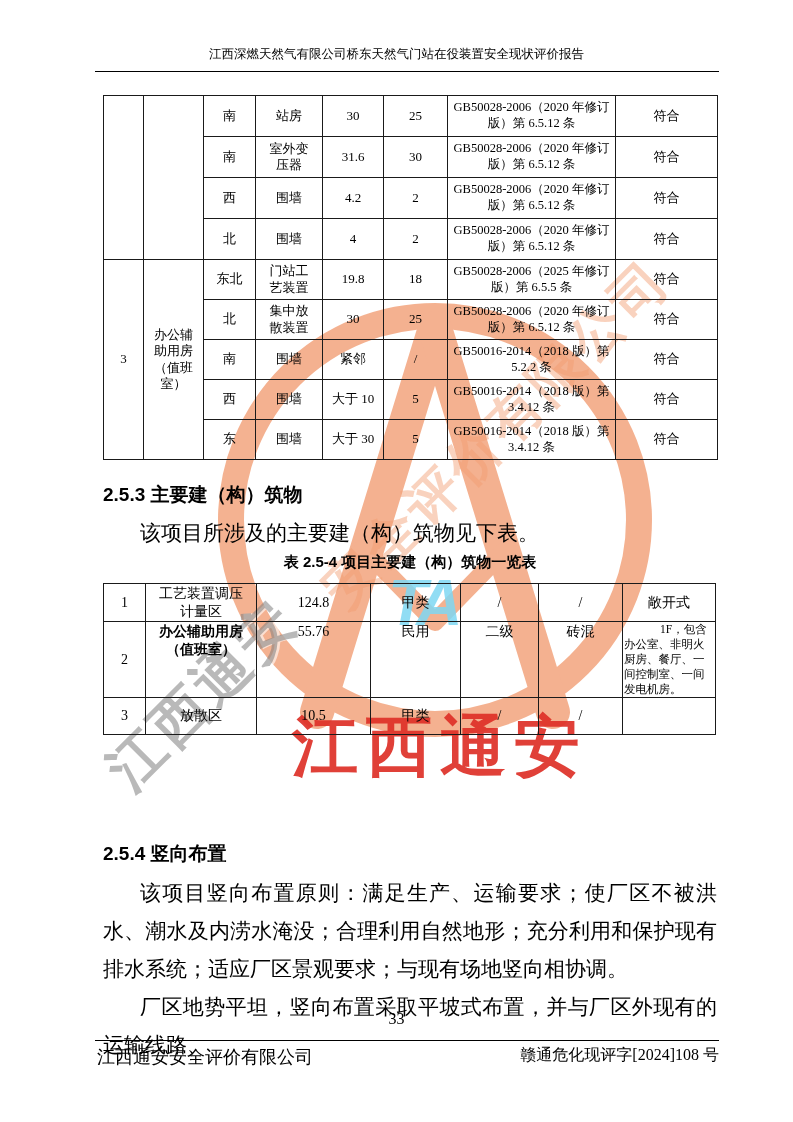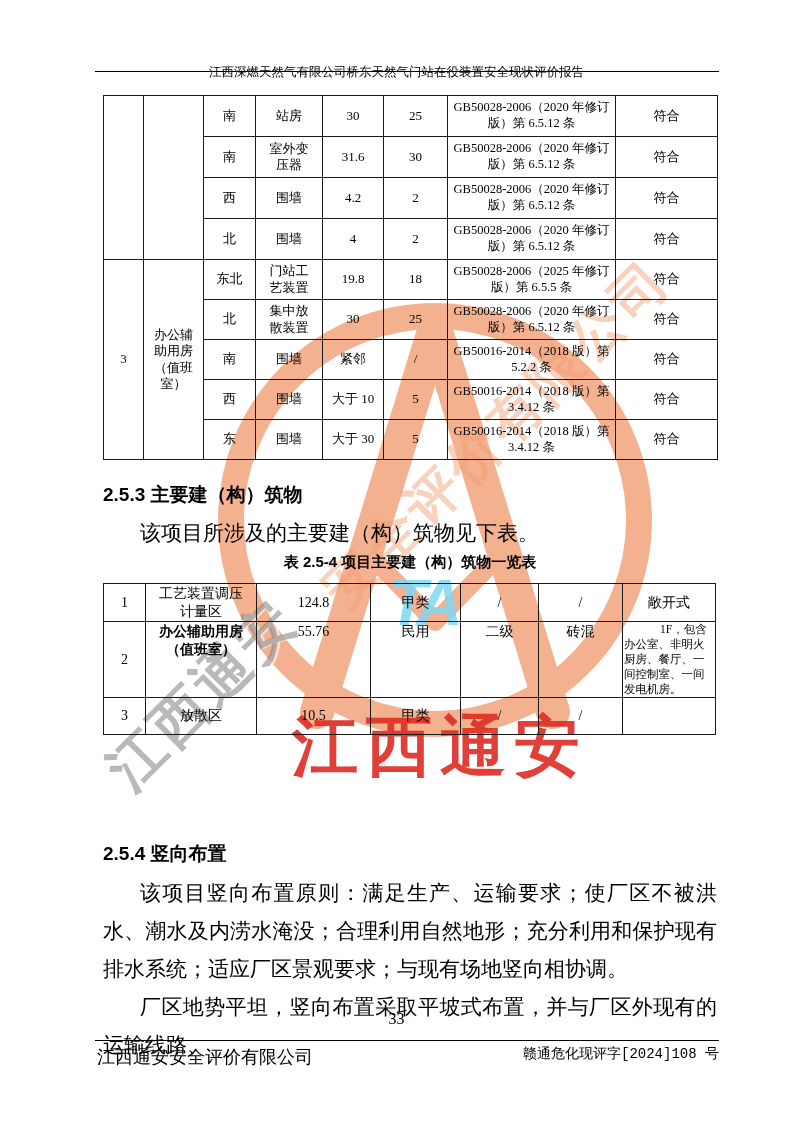--- a/index.html
+++ b/index.html
@@ -31,25 +31,25 @@
     color:rgba(126,215,242,0.85); letter-spacing:-6px;
     font-family:"Liberation Sans", sans-serif;
   }
   .wm-red {
     left:292px; top:702px; font-size:66px; font-weight:bold;
     color:rgba(221,48,39,0.92); letter-spacing:8px; white-space:nowrap;
     font-family:"Liberation Serif", serif;
   }
   
   .content { position:absolute; inset:0; z-index:1; }
-  .hdr-title { position:absolute; top:46px; left:0; width:100%; text-align:center; font-size:12.5px;margin-top:18px; }
+  .hdr-title { position:absolute; top:46px; left:0; width:100%; text-align:center; font-size:12.5px; }
   .hdr-rule  { position:absolute; top:71px; left:95px; width:624px; border-top:1.5px solid #000; }
   .ftr-rule  { position:absolute; top:1040px; left:95px; width:624px; border-top:1.5px solid #000; }
   .ftr-left  { position:absolute; top:1045px; left:97px; font-size:18px; }
-  .ftr-right { position:absolute; top:1045px; right:74px; font-size:14px;font-family:Liberation Mono, monospace; }
+  .ftr-right { position:absolute; top:1045px; right:74px; font-size:16px; }
   .pagenum   { position:absolute; top:1010px; left:0; width:100%; text-align:center; font-size:16px; }
 
   table { border-collapse:collapse; table-layout:fixed; background:transparent; }
   td { border:1px solid #1a1a1a; text-align:center; vertical-align:middle; padding:1px; line-height:1.25; }
   .pre { white-space:pre-line; }
 
   .t1 { position:absolute; left:103px; top:95px; width:614px; font-size:13px; }
   .t1 .basis { font-size:12.5px; padding:1px 2px;margin-left:20px; }
   .h41 td { height:41px; } .h40 td { height:40px; }
 

